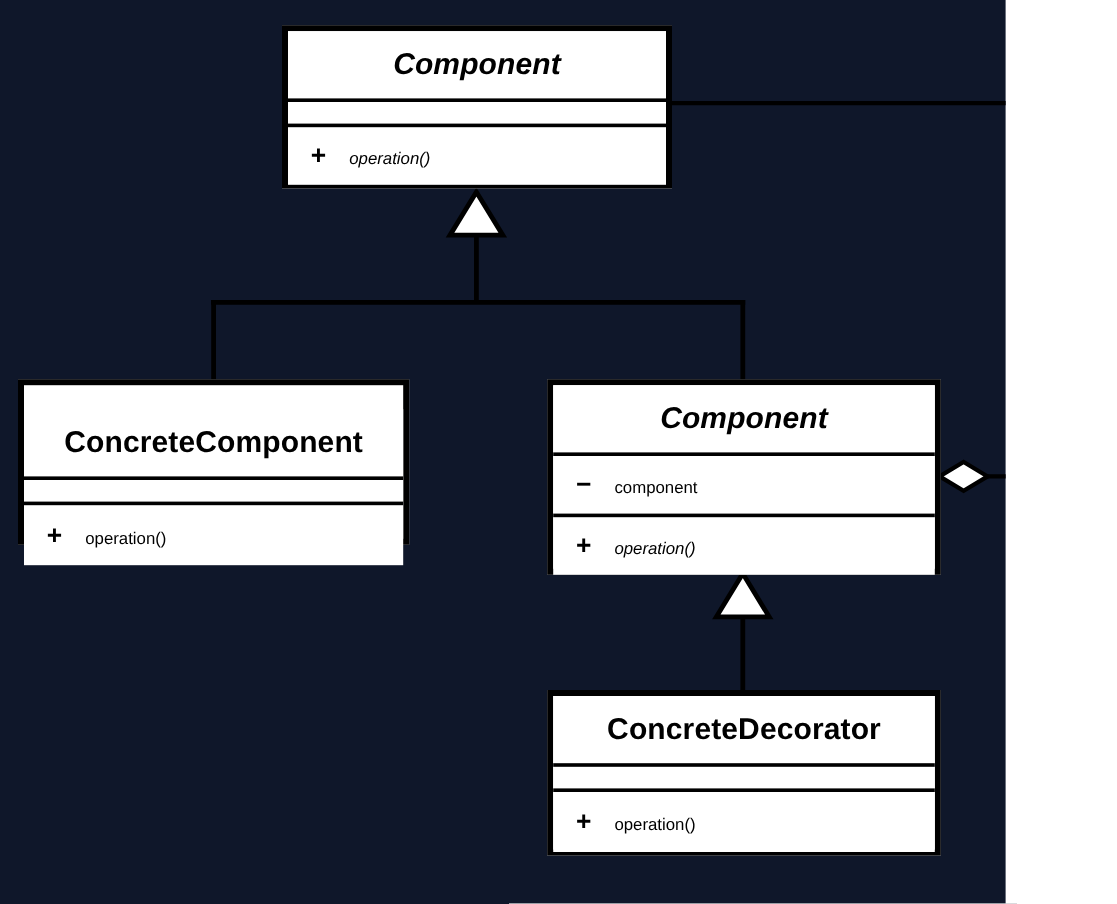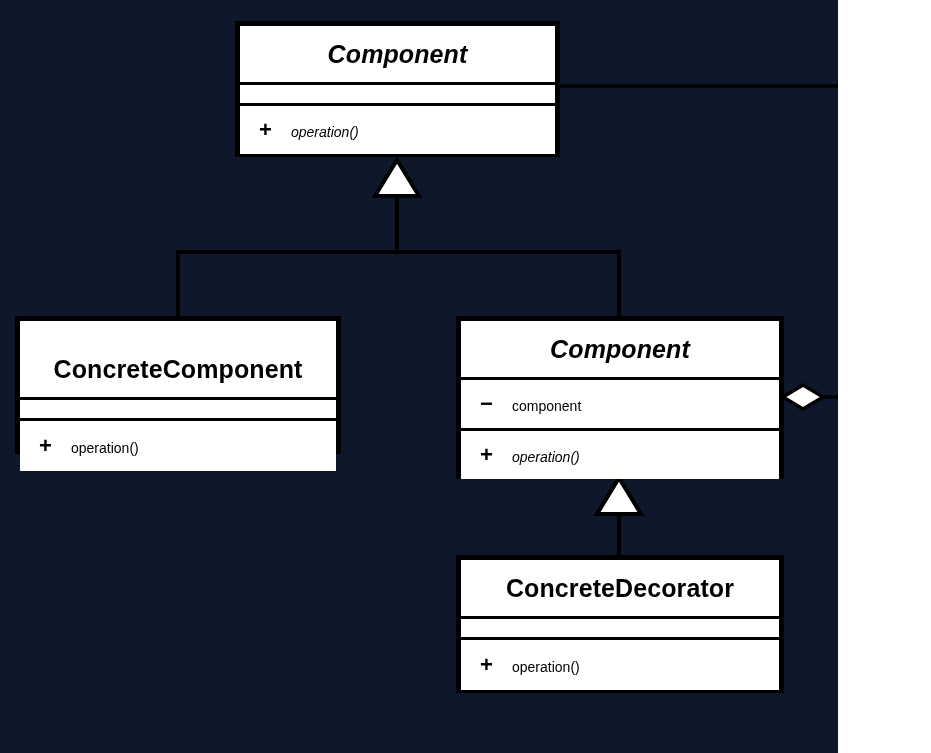--- a/index.html
+++ b/index.html
@@ -92,21 +92,21 @@
   #class-component      .member-comp  { height: 51px; }
 
   #class-concretecomponent { left: 15px;  top: 316px; width: 326px; height: 138px; }
   #class-concretecomponent .name-comp   { height: 56px; margin-top: 20px; }
   #class-concretecomponent .member-comp { height: 53px; }
 
   #class-decorator      { left: 456px; top: 316px; width: 328px; height: 163px; }
   #class-decorator      .name-comp    { height: 56px; }
   #class-decorator      .member-comp  { height: 51px; }
 
-  #class-concretedecorator { left: 456px; top: 555px; width: 328px; height: 138px; }
+  #class-concretedecorator { left: 456px; top: 575px; width: 328px; height: 138px; }
   #class-concretedecorator .name-comp   { height: 56px; }
   #class-concretedecorator .member-comp { height: 53px; }
 </style>
 </head>
 <body>
 
 <div id="diagram">
 
   <svg id="edges" viewBox="0 0 931 753" width="931" height="753" xmlns="http://www.w3.org/2000/svg">
 

